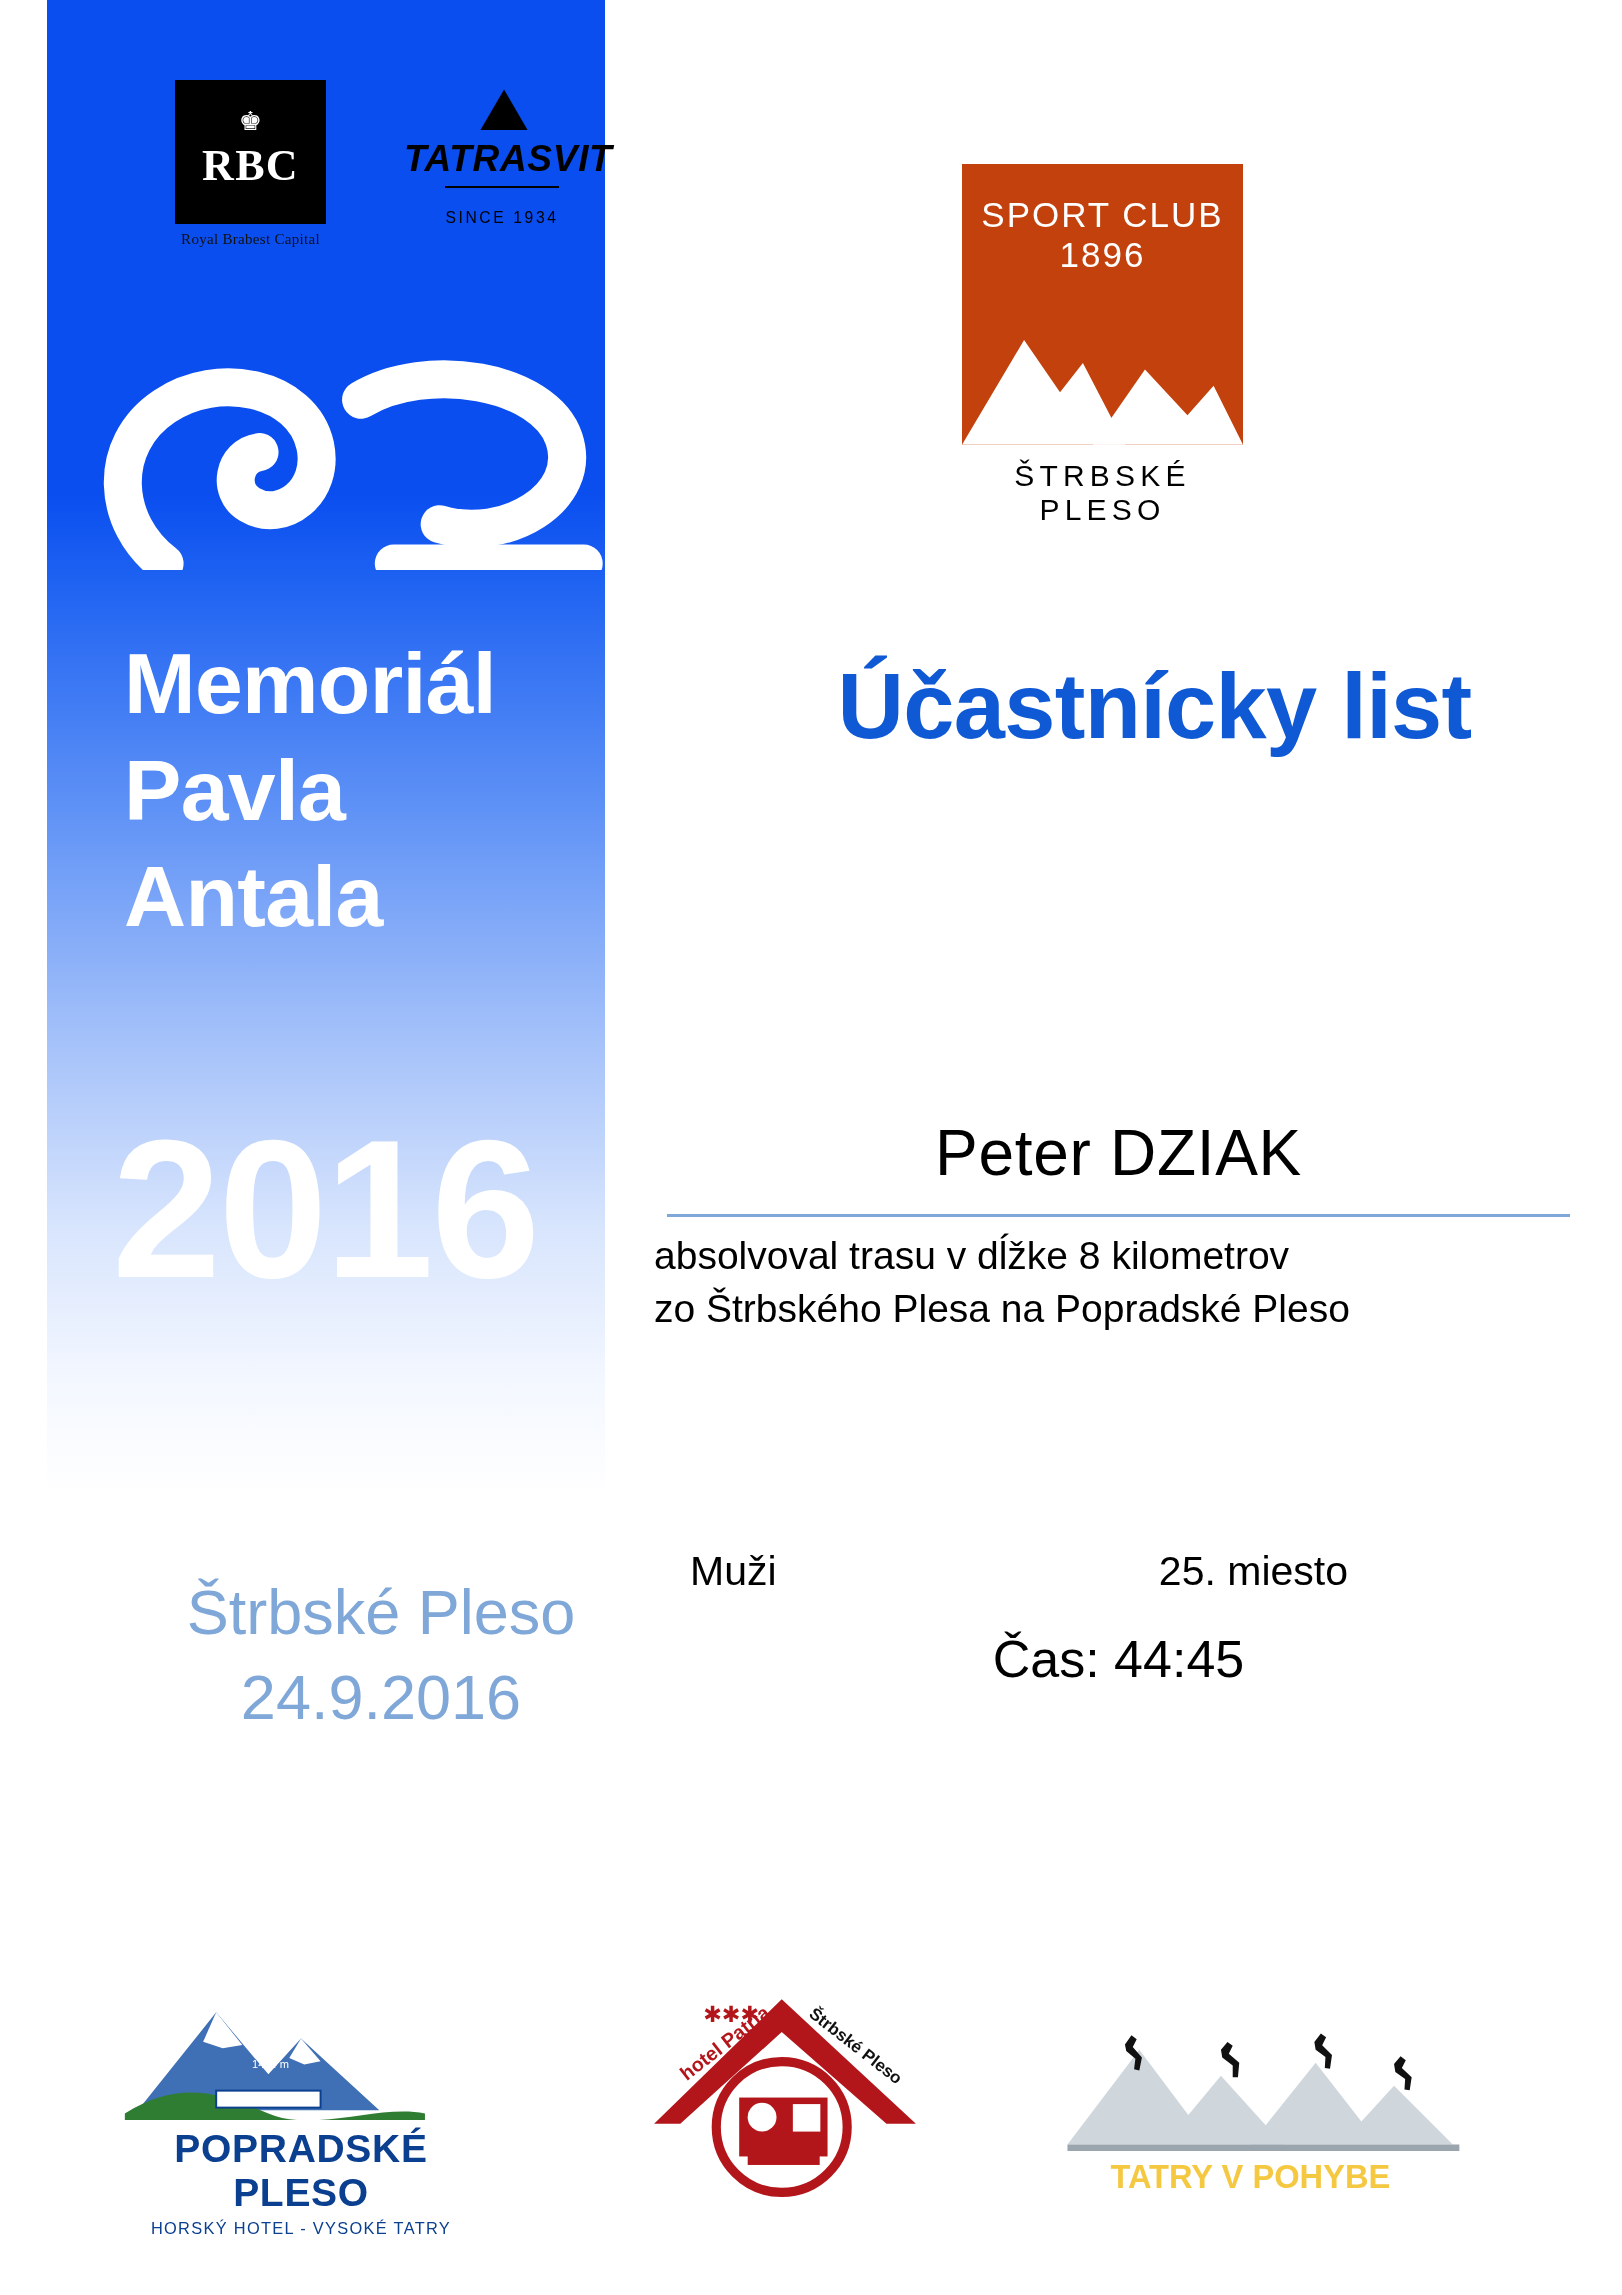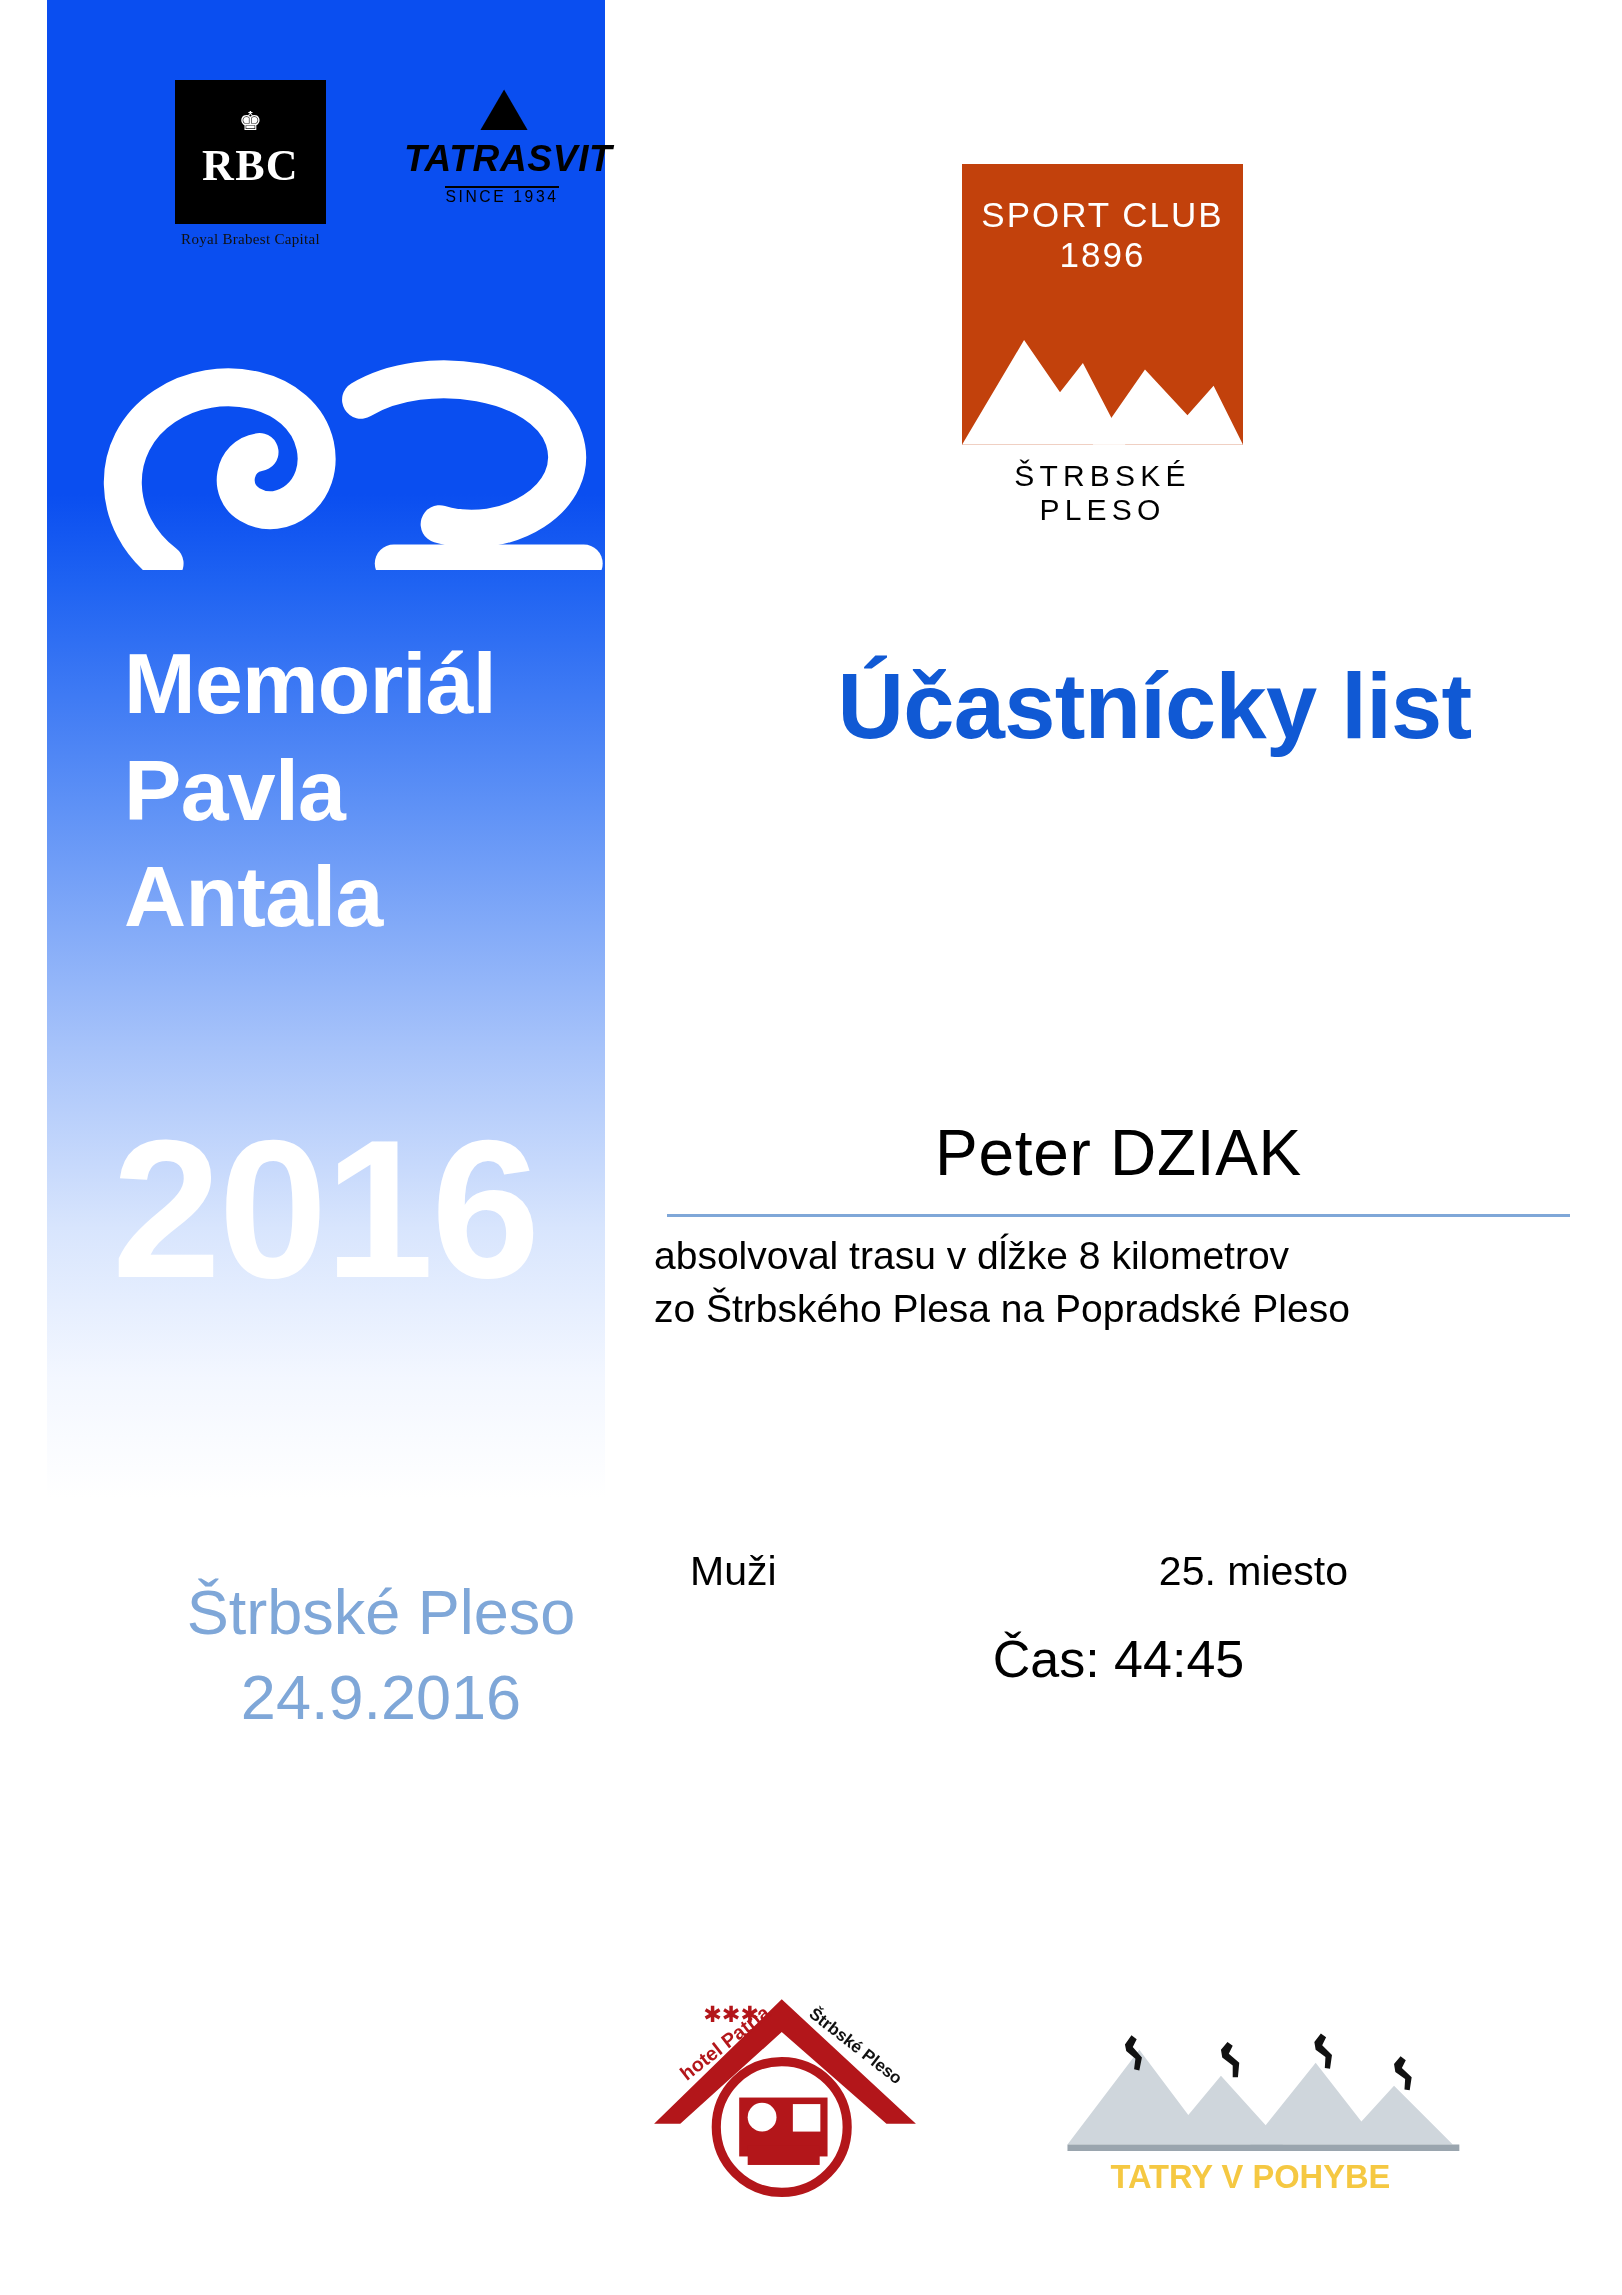--- a/index.html
+++ b/index.html
@@ -98,21 +98,21 @@
     font-style: italic;
     letter-spacing: 0.7px;
     margin-top: 2.6px;
   }
   .tatrasvit-since {
     font-size: 15.7px;
     letter-spacing: 2.6px;
     margin-top: 6.5px;
     border-top: 2px solid #000;
     display: inline-block;
-    padding-top: 0;
+    padding-top: 21px;
   }
 
   .sc-swirl {
     position: absolute;
     left: 39px;
     top: 308px;
     width: 537px;
     height: 262px;
   }
 
@@ -316,20 +316,32 @@
   <div>absolvoval trasu v dĺžke 8 kilometrov</div>
   <div>zo Štrbského Plesa na Popradské Pleso</div>
 </div>
 
 <div class="category">Muži</div>
 <div class="rank">25. miesto</div>
 <div class="time">Čas: 44:45</div>
 
 <div class="footer">
 
+  <div class="pp-logo">
+    <svg width="366" height="137" viewBox="0 0 560 210">
+      <path d="M30,195 L150,45 L230,140 L280,85 L400,195 Z" fill="#3f6fb5"></path>
+      <path d="M150,45 L190,95 L160,100 L130,90 Z" fill="#ffffff"></path>
+      <path d="M280,85 L310,120 L285,125 L262,115 Z" fill="#ffffff"></path>
+      <path d="M10,200 C90,150 150,165 230,200 C300,230 400,185 470,200 L470,210 L10,210 Z" fill="#2f7d32"></path>
+      <rect x="150" y="165" width="160" height="26" fill="#ffffff" stroke="#0b3f8f" stroke-width="3"></rect>
+      <text x="205" y="130" font-family="Liberation Sans, sans-serif" font-size="17" fill="#ffffff">1494 m</text>
+    </svg>
+    <div class="pp-title">POPRADSKÉ PLESO</div>
+    <div class="pp-sub">HORSKÝ HOTEL - VYSOKÉ TATRY</div>
+  </div>
 
   <div class="patria-logo">
     <svg width="288" height="216" viewBox="0 0 440 330">
       <path d="M215,25 L420,215 L375,215 L215,75 L60,215 L20,215 Z" fill="#b3161a"></path>
       <circle cx="215" cy="220" r="100" fill="none" stroke="#b3161a" stroke-width="14"></circle>
       <rect x="150" y="175" width="135" height="90" fill="#b3161a"></rect>
       <circle cx="185" cy="205" r="22" fill="#ffffff"></circle>
       <rect x="232" y="185" width="42" height="42" fill="#ffffff"></rect>
       <rect x="163" y="248" width="110" height="30" fill="#b3161a"></rect>
       <text x="70" y="150" transform="rotate(-38 70 150)" font-family="Liberation Sans, sans-serif" font-size="30" font-weight="bold" fill="#b3161a">hotel Patria</text>

